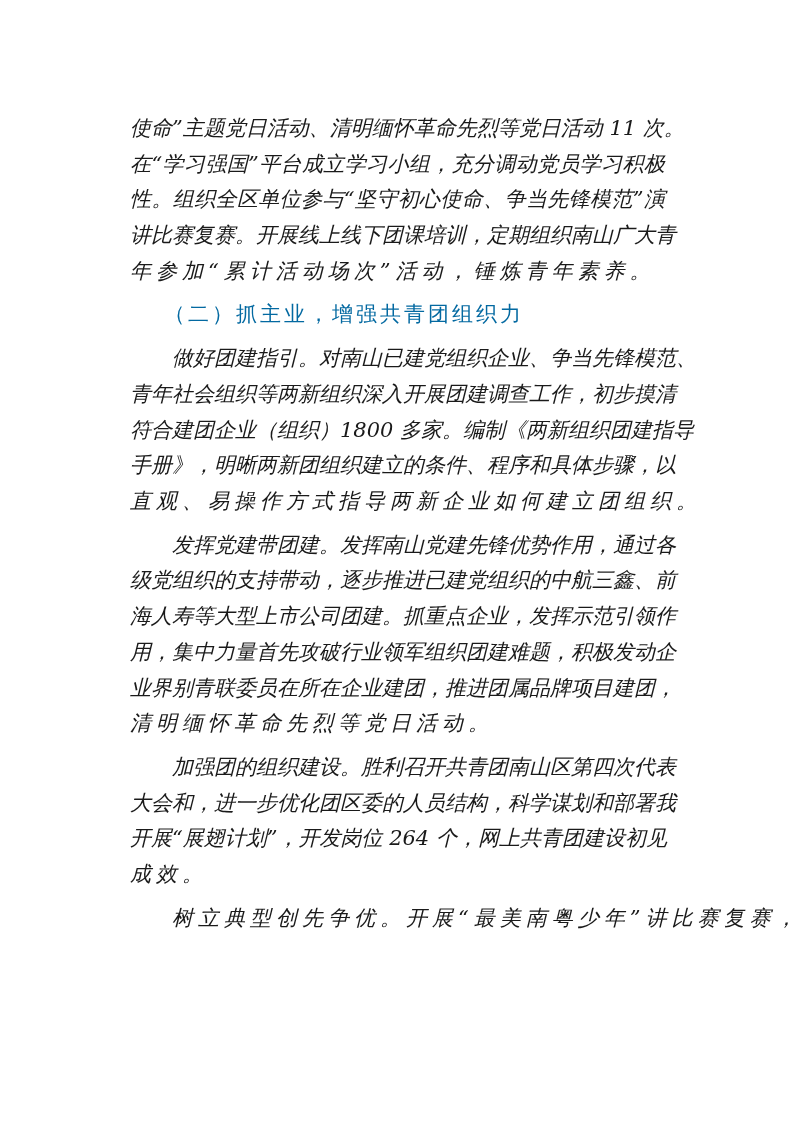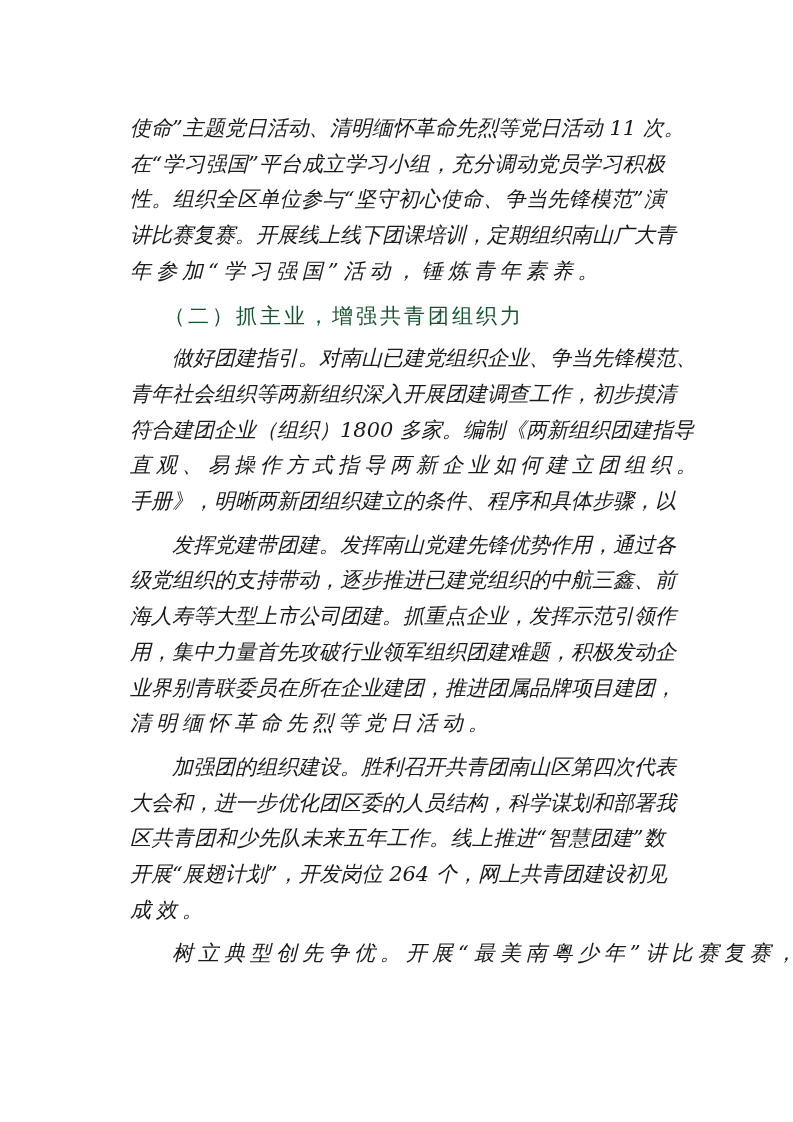--- a/index.html
+++ b/index.html
@@ -27,23 +27,23 @@
       margin: 8px;
       text-align: justify;
       text-align-last: left;
       letter-spacing: 5px;
       word-break: break-all;
       font-style: italic;
     }
     .heading {
       margin: 0;
       text-indent: 42px;
-      font-family: Liberation Sans, sans-serif;
+      font-family: Liberation Mono, monospace;
       letter-spacing: 3px;
-      color: #14532d;
+      color: #0369a1;
     }
     .line {
       display: block;
       white-space: nowrap;
       text-align: justify;
       text-align-last: justify;
       letter-spacing: 0;
     }
     .line.last {
       text-align-last: left;
@@ -56,46 +56,45 @@
 </head>
 <body>
 
 <div class="page">
 
   <p class="para">
     <span class="line">使命”主题党日活动、清明缅怀革命先烈等党日活动 11 次。</span>
     <span class="line">在“学习强国”平台成立学习小组，充分调动党员学习积极</span>
     <span class="line">性。组织全区单位参与“坚守初心使命、争当先锋模范”演</span>
     <span class="line">讲比赛复赛。开展线上线下团课培训，定期组织南山广大青</span>
-    <span class="line last">年参加“学习强国”活动，锤炼青年素养。</span>
+    <span class="line last">年参加“累计活动场次”活动，锤炼青年素养。</span>
   </p>
 
   <p class="heading">（二）抓主业，增强共青团组织力</p>
 
   <p class="para">
     <span class="line first-indent">做好团建指引。对南山已建党组织企业、争当先锋模范、</span>
     <span class="line">青年社会组织等两新组织深入开展团建调查工作，初步摸清</span>
     <span class="line">符合建团企业（组织）1800 多家。编制《两新组织团建指导</span>
+    <span class="line">手册》，明晰两新团组织建立的条件、程序和具体步骤，以</span>
     <span class="line last">直观、易操作方式指导两新企业如何建立团组织。</span>
-    <span class="line">手册》，明晰两新团组织建立的条件、程序和具体步骤，以</span>
   </p>
 
   <p class="para">
     <span class="line first-indent">发挥党建带团建。发挥南山党建先锋优势作用，通过各</span>
     <span class="line">级党组织的支持带动，逐步推进已建党组织的中航三鑫、前</span>
     <span class="line">海人寿等大型上市公司团建。抓重点企业，发挥示范引领作</span>
     <span class="line">用，集中力量首先攻破行业领军组织团建难题，积极发动企</span>
     <span class="line">业界别青联委员在所在企业建团，推进团属品牌项目建团，</span>
     <span class="line last">清明缅怀革命先烈等党日活动。</span>
   </p>
 
   <p class="para">
     <span class="line first-indent">加强团的组织建设。胜利召开共青团南山区第四次代表</span>
     <span class="line">大会和，进一步优化团区委的人员结构，科学谋划和部署我</span>
-    <span class="line">区共青团和少先队未来五年工作。线上推进“智慧团建”数</span>
     <span class="line">开展“展翅计划”，开发岗位 264 个，网上共青团建设初见</span>
     <span class="line last">成效。</span>
   </p>
 
   <p class="para">
     <span class="line first-indent last">树立典型创先争优。开展“最美南粤少年”讲比赛复赛，</span>
   </p>
 
 </div>
 

